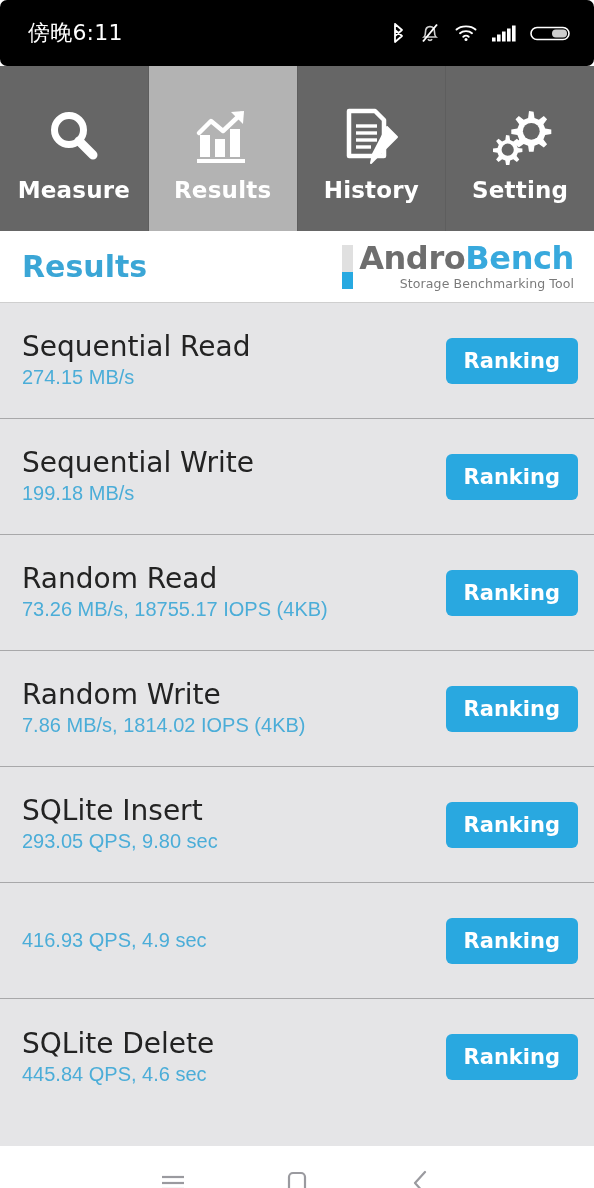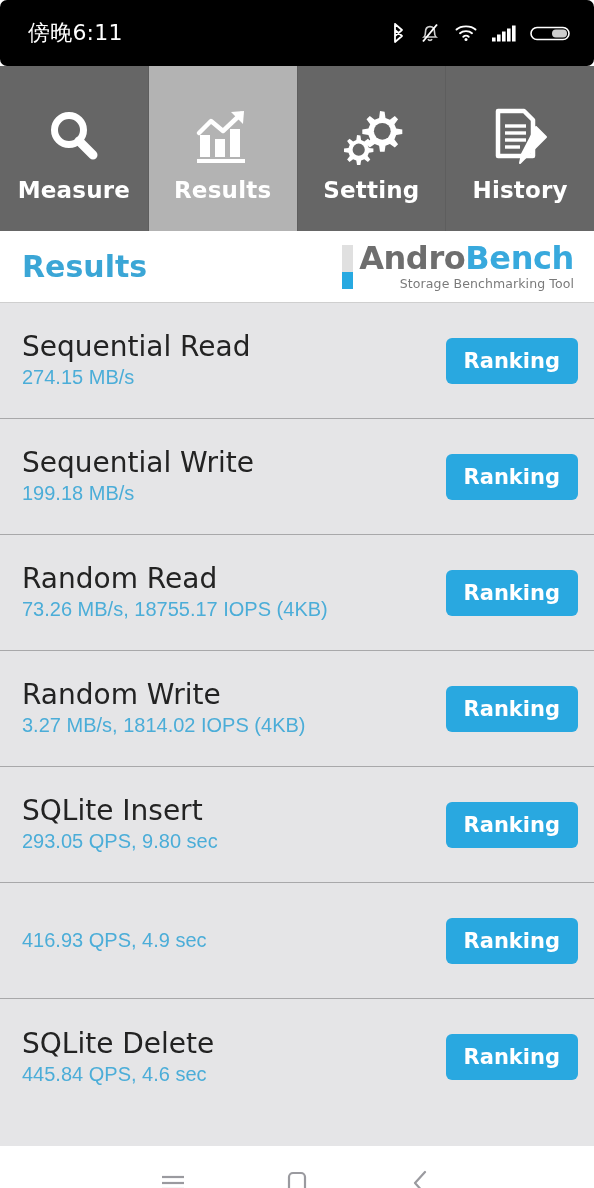--- a/index.html
+++ b/index.html
@@ -169,45 +169,45 @@
           <path d="M8 28 L20 16 L32 26 L50 9" fill="none" stroke="#ffffff" stroke-width="4.5" stroke-linejoin="round" stroke-linecap="round"></path>
           <path d="M40 7 L53 6 L52 19 Z" fill="#ffffff"></path>
         </svg>
       </div>
       <div class="tab-label">Results</div>
     </div>
 
     <div class="tab">
       <div class="tab-icon">
         <svg width="64" height="64" viewBox="0 0 64 64">
+          <path d="M10 6 h26 l9 9 v36 h-35 z" fill="none" stroke="#ffffff" stroke-width="4.5" stroke-linejoin="round"></path>
+          <line x1="17" y1="21" x2="38" y2="21" stroke="#ffffff" stroke-width="3.4"></line>
+          <line x1="17" y1="28" x2="38" y2="28" stroke="#ffffff" stroke-width="3.4"></line>
+          <line x1="17" y1="35" x2="38" y2="35" stroke="#ffffff" stroke-width="3.4"></line>
+          <line x1="17" y1="42" x2="32" y2="42" stroke="#ffffff" stroke-width="3.4"></line>
+          <path d="M48 22 L58 32 L38 52 L32 58 L34 49 Z" fill="#ffffff" stroke="#ffffff" stroke-width="2" stroke-linejoin="round"></path>
+        </svg>
+      </div>
+      <div class="tab-label">History</div>
+    </div>
+
+    <div class="tab">
+      <div class="tab-icon">
+        <svg width="64" height="64" viewBox="0 0 64 64">
           <g fill="#ffffff">
             <path d="M41 6 l4.6 .8 .9 6.1 4.4 1.8 4.9-3.7 3.3 3.3 -3.7 4.9 1.8 4.4 6.1 .9 0 4.6 -6.1 .9 -1.8 4.4 3.7 4.9 -3.3 3.3 -4.9-3.7 -4.4 1.8 -.9 6.1 -4.6 0 -.9-6.1 -4.4-1.8 -4.9 3.7 -3.3-3.3 3.7-4.9 -1.8-4.4 -6.1-.9 0-4.6 6.1-.9 1.8-4.4 -3.7-4.9 3.3-3.3 4.9 3.7 4.4-1.8 z"></path>
             <circle cx="43.3" cy="26.3" r="8.4" fill="#666666"></circle>
             <path d="M18 30 l3.4 .6 .7 4.5 3.2 1.3 3.6-2.7 2.4 2.4 -2.7 3.6 1.3 3.2 4.5 .7 0 3.4 -4.5 .7 -1.3 3.2 2.7 3.6 -2.4 2.4 -3.6-2.7 -3.2 1.3 -.7 4.5 -3.4 0 -.7-4.5 -3.2-1.3 -3.6 2.7 -2.4-2.4 2.7-3.6 -1.3-3.2 -4.5-.7 0-3.4 4.5-.7 1.3-3.2 -2.7-3.6 2.4-2.4 3.6 2.7 3.2-1.3 z"></path>
             <circle cx="19.7" cy="44.7" r="6.1" fill="#666666"></circle>
           </g>
         </svg>
       </div>
       <div class="tab-label">Setting</div>
     </div>
 
-    <div class="tab">
-      <div class="tab-icon">
-        <svg width="64" height="64" viewBox="0 0 64 64">
-          <path d="M10 6 h26 l9 9 v36 h-35 z" fill="none" stroke="#ffffff" stroke-width="4.5" stroke-linejoin="round"></path>
-          <line x1="17" y1="21" x2="38" y2="21" stroke="#ffffff" stroke-width="3.4"></line>
-          <line x1="17" y1="28" x2="38" y2="28" stroke="#ffffff" stroke-width="3.4"></line>
-          <line x1="17" y1="35" x2="38" y2="35" stroke="#ffffff" stroke-width="3.4"></line>
-          <line x1="17" y1="42" x2="32" y2="42" stroke="#ffffff" stroke-width="3.4"></line>
-          <path d="M48 22 L58 32 L38 52 L32 58 L34 49 Z" fill="#ffffff" stroke="#ffffff" stroke-width="2" stroke-linejoin="round"></path>
-        </svg>
-      </div>
-      <div class="tab-label">History</div>
-    </div>
-
   </div>
 
   <div class="header">
     <div class="page-title">Results</div>
     <div class="logo">
       <div class="logo-bar">
         <div class="seg-top"></div>
           <div class="seg-bot"></div>
       </div>
       <div class="logo-text">
@@ -239,21 +239,21 @@
       <div class="row-texts">
         <div class="row-title">Random Read</div>
         <div class="row-value">73.26 MB/s, 18755.17 IOPS (4KB)</div>
       </div>
       <button class="ranking-btn">Ranking</button>
     </div>
 
     <div class="row">
       <div class="row-texts">
         <div class="row-title">Random Write</div>
-        <div class="row-value">3.27 MB/s, 1814.02 IOPS (4KB)</div>
+        <div class="row-value">7.86 MB/s, 1814.02 IOPS (4KB)</div>
       </div>
       <button class="ranking-btn">Ranking</button>
     </div>
 
     <div class="row">
       <div class="row-texts">
         <div class="row-title">SQLite Insert</div>
         <div class="row-value">293.05 QPS, 9.80 sec</div>
       </div>
       <button class="ranking-btn">Ranking</button>

